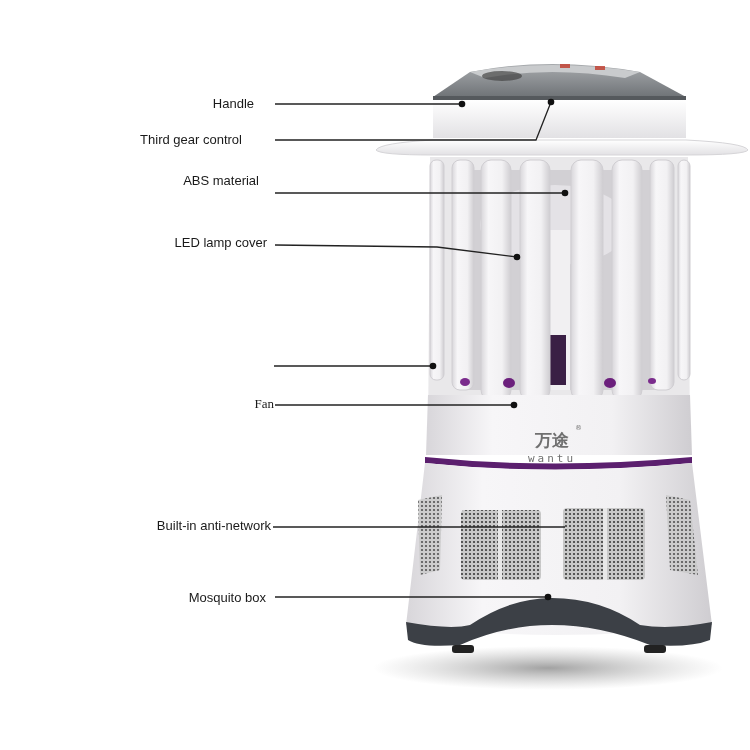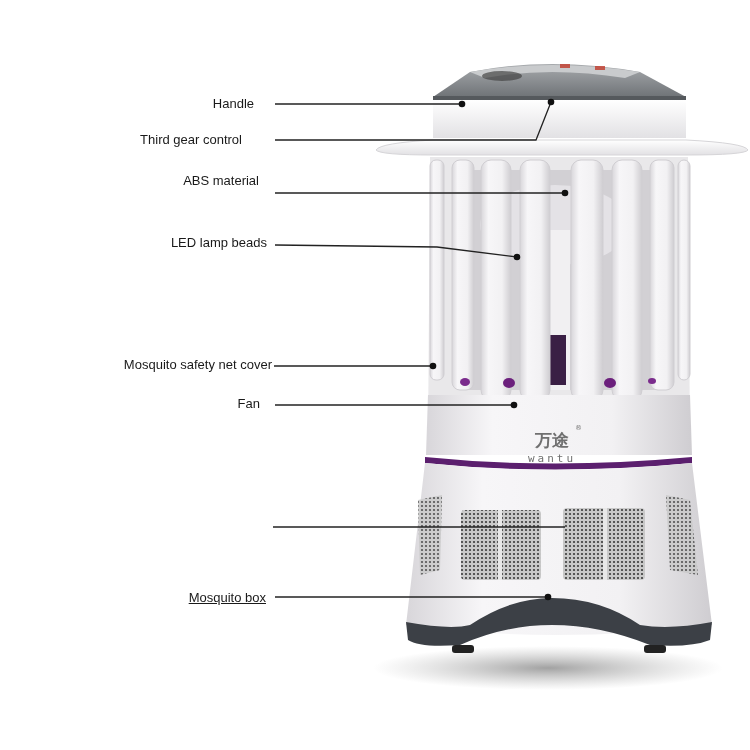--- a/index.html
+++ b/index.html
@@ -123,17 +123,17 @@
       <circle cx="517" cy="257" r="3.3"></circle>
       <circle cx="433" cy="366" r="3.3"></circle>
       <circle cx="514" cy="405" r="3.3"></circle>
       <circle cx="548" cy="597" r="3.3"></circle>
     </g>
   </svg>
 
   <div class="label" style="right:496px; top:95px;">Handle</div>
   <div class="label" style="right:508px; top:131px;">Third gear control</div>
   <div class="label" style="right:491px; top:172px;">ABS material</div>
-  <div class="label" style="right:483px; top:234px;">LED lamp beads</div>
-  <div class="label" style="right:478px; top:356px;">Mosquito safety net cover</div>
-  <div class="label" style="right:490px; top:395px;">Fan</div>
-  <div class="label" style="right:484px; top:589px;text-decoration:underline;">Mosquito box</div>
+  <div class="label" style="right:483px; top:234px;">LED lamp cover</div>
+  <div class="label" style="right:476px; top:395px;font-family:Liberation Serif, serif;">Fan</div>
+  <div class="label" style="right:479px; top:517px;">Built-in anti-network</div>
+  <div class="label" style="right:484px; top:589px;">Mosquito box</div>
 </div>
 
 </body></html>

